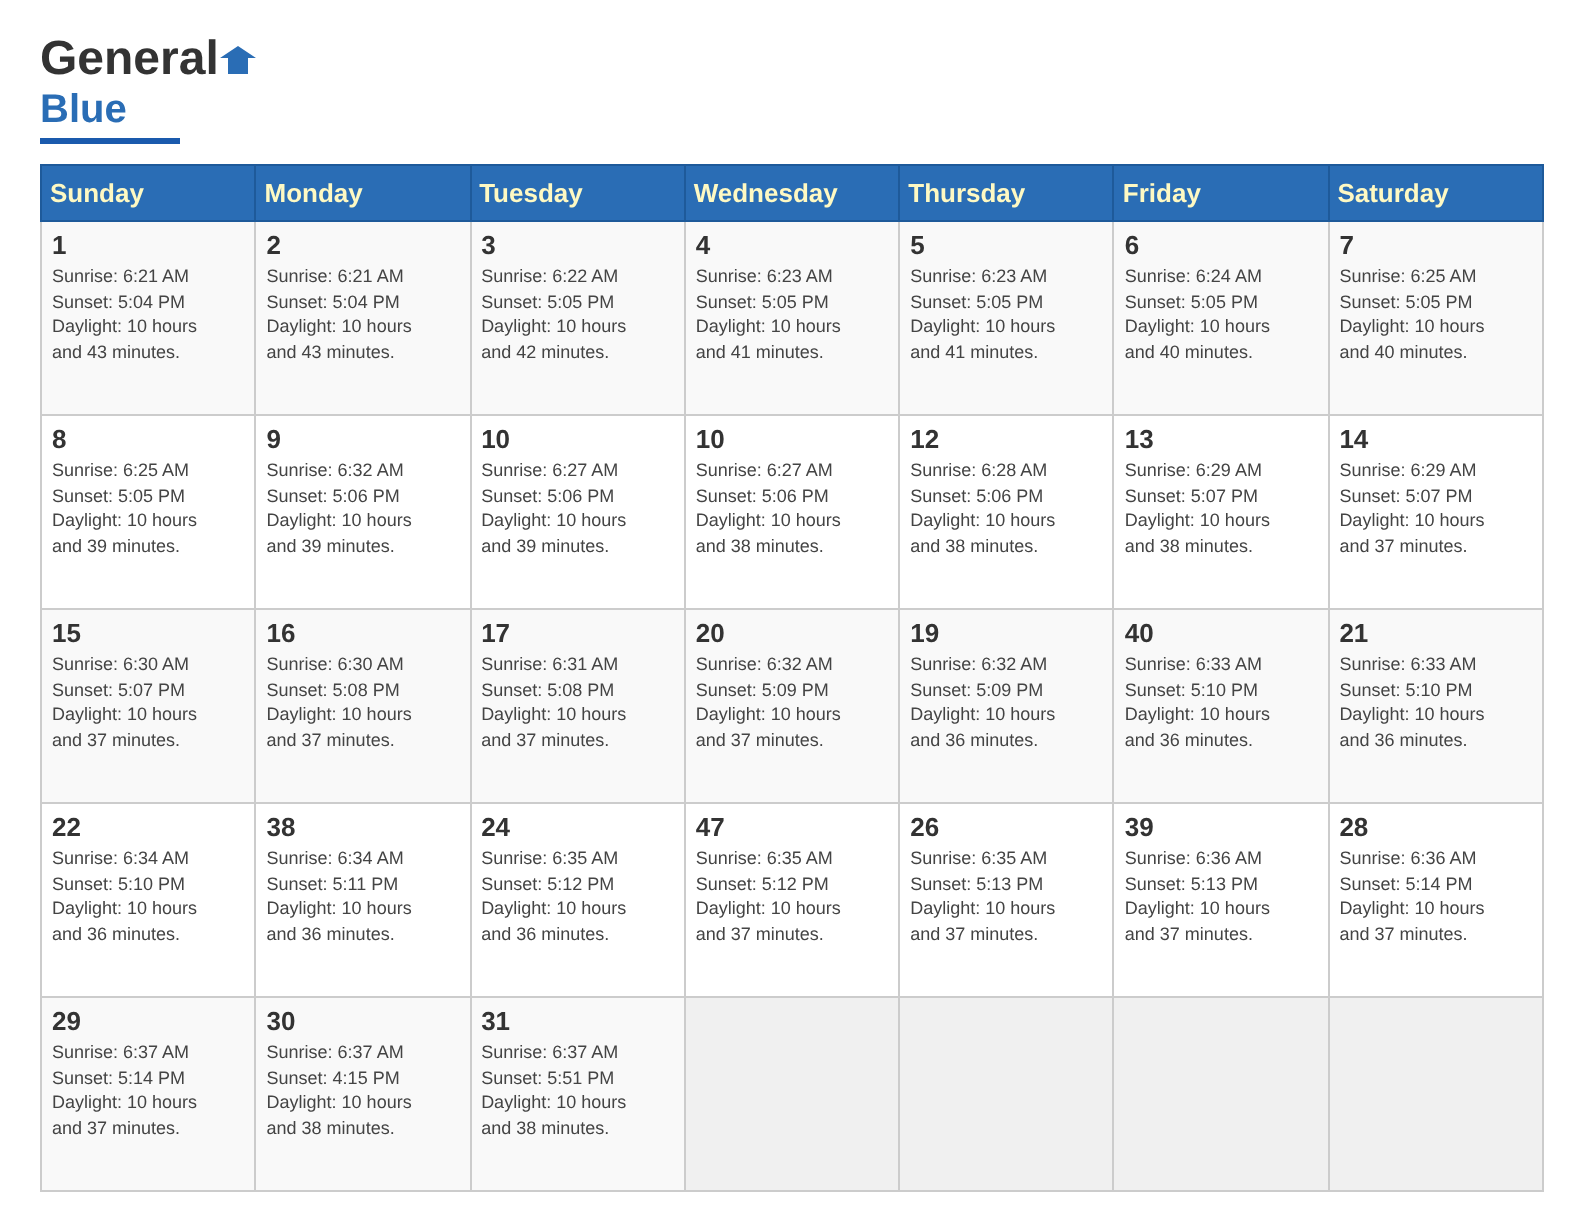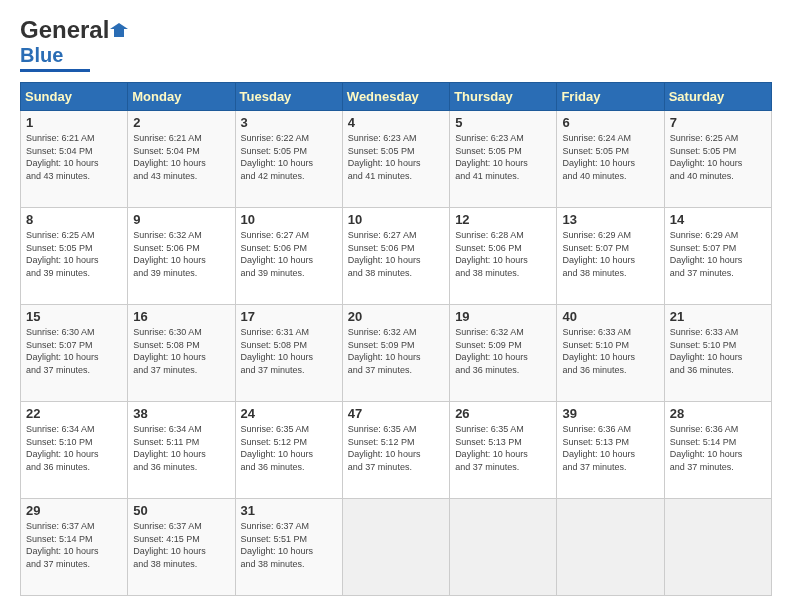--- a/index.html
+++ b/index.html
@@ -332,21 +332,21 @@
         </tr>
         <tr>
           <td>
           <span class="day-num">29</span>
           <span class="cell-text">Sunrise: 6:37 AM</span><br>
           <span class="cell-text">Sunset: 5:14 PM</span><br>
           <span class="cell-text">Daylight: 10 hours</span><br>
           <span class="cell-text">and 37 minutes.</span>
         </td>
           <td>
-          <span class="day-num">50</span>
+          <span class="day-num">30</span>
           <span class="cell-text">Sunrise: 6:37 AM</span><br>
           <span class="cell-text">Sunset: 4:15 PM</span><br>
           <span class="cell-text">Daylight: 10 hours</span><br>
           <span class="cell-text">and 38 minutes.</span>
         </td>
           <td>
           <span class="day-num">31</span>
           <span class="cell-text">Sunrise: 6:37 AM</span><br>
           <span class="cell-text">Sunset: 5:51 PM</span><br>
           <span class="cell-text">Daylight: 10 hours</span><br>

